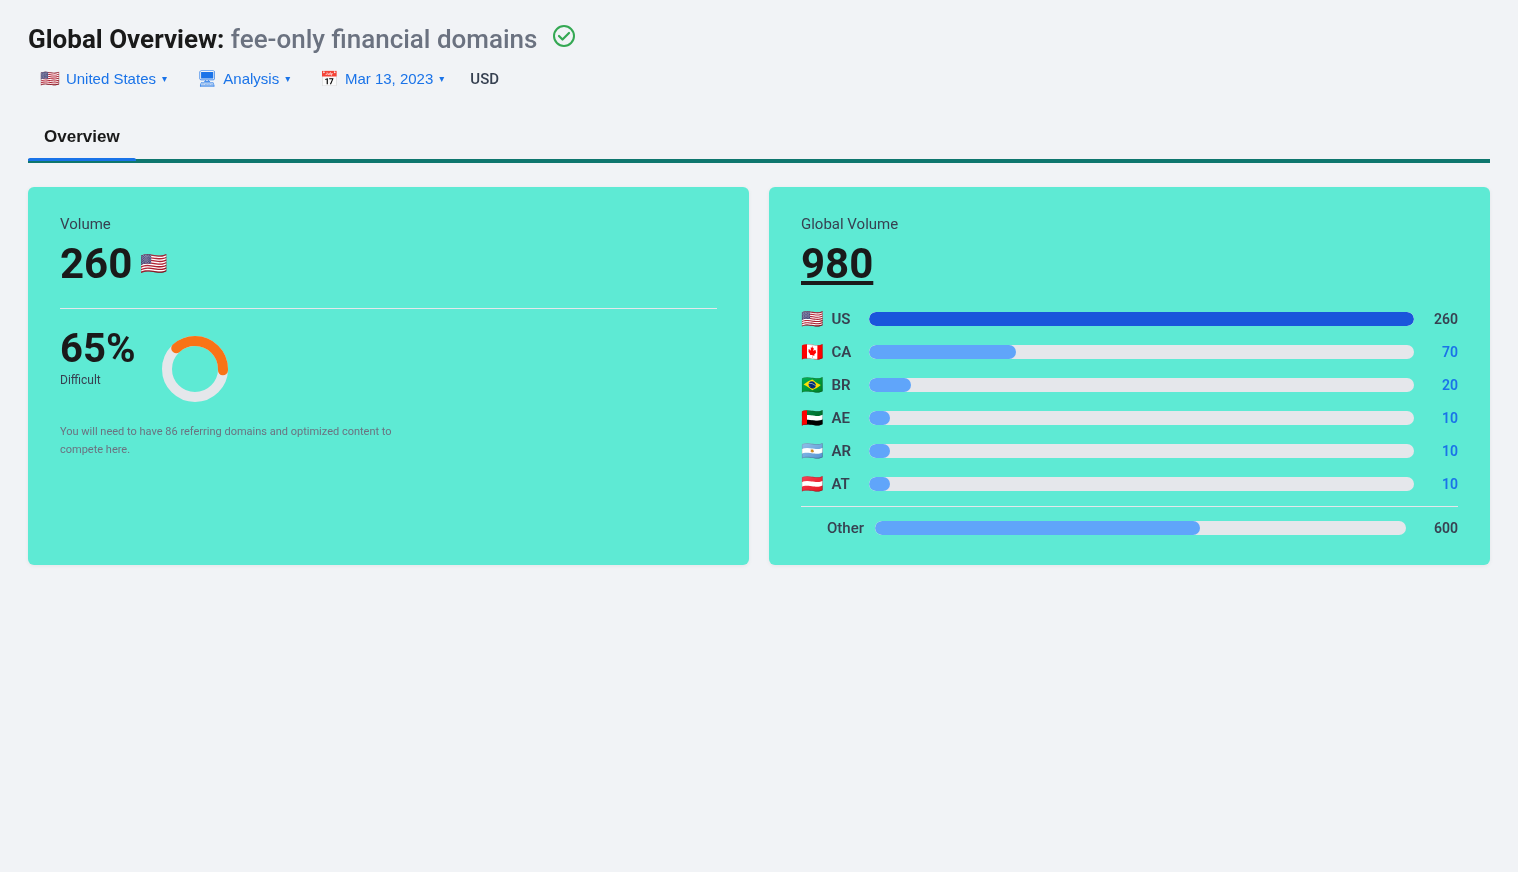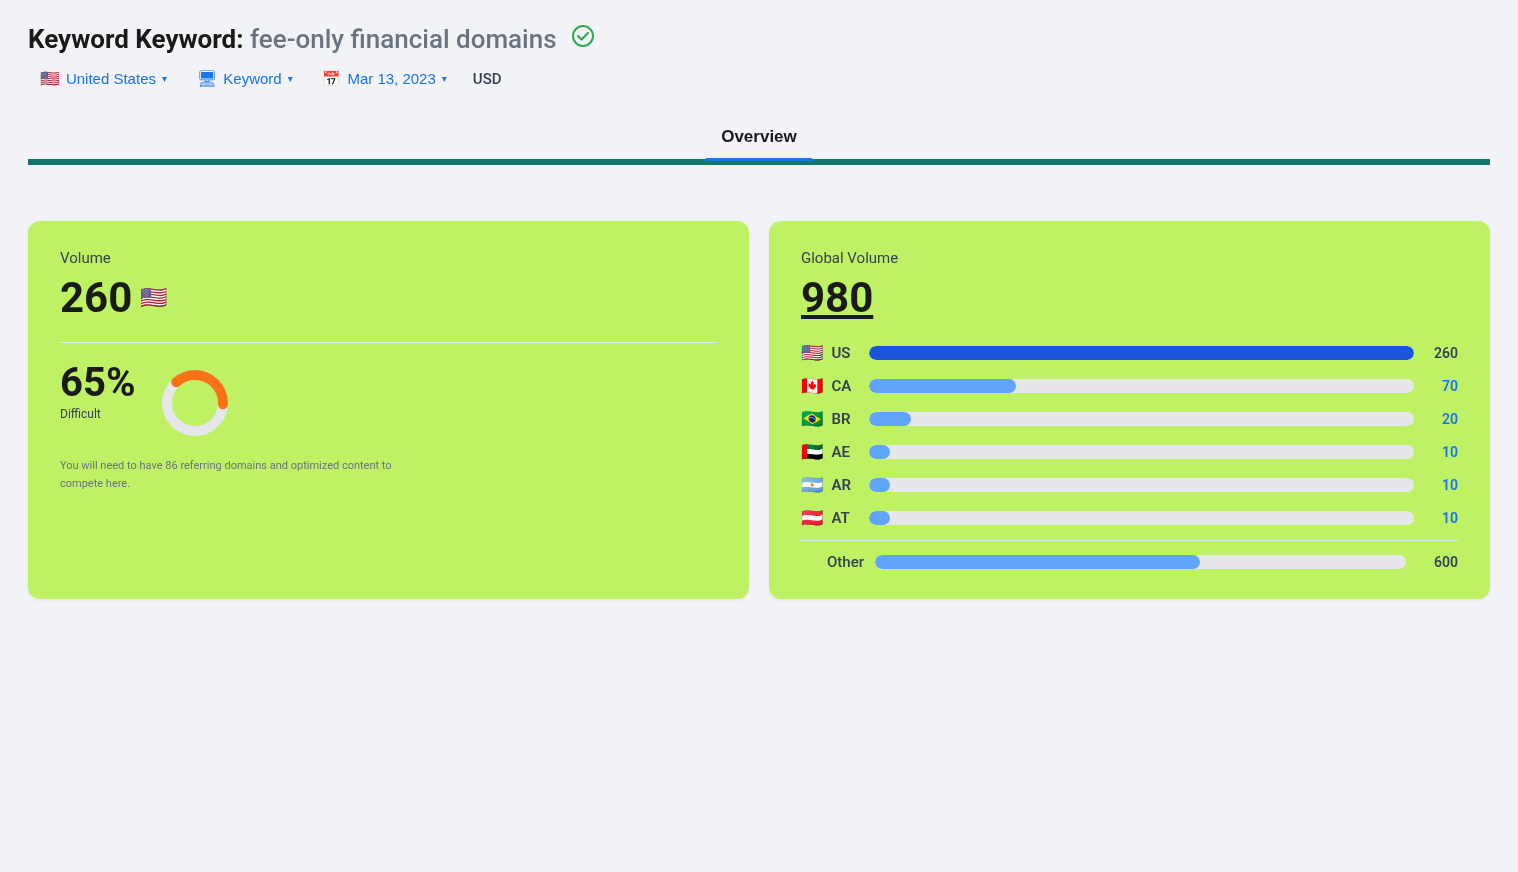--- a/index.html
+++ b/index.html
@@ -53,23 +53,22 @@
     .currency-label {
       font-size: 15px;
       font-weight: 500;
       color: #374151;
       padding: 5px 8px;
     }
 
     .tabs {
       display: flex;
       gap: 0;
-      border-bottom: 6px solid #0f766e;
+      border-bottom: 4px solid #0f766e;
       margin-bottom: 24px;
-      justify-content: center;
     }
     .tab {
       padding: 10px 16px 12px;
       font-size: 17px;
       font-weight: 600;
       color: #374151;
       cursor: pointer;
       border: none;
       background: none;
       position: relative;
@@ -88,25 +87,24 @@
       border-radius: 2px 2px 0 0;
     }
 
     .cards-row {
       display: grid;
       grid-template-columns: 1fr 1fr;
       gap: 20px;
     }
 
     .card {
-      background: #bef264;
-      border-radius: 12px;
+      background: #5eead4;
+      border-radius: 6px;
       padding: 28px 32px;
       box-shadow: 0 1px 4px rgba(0,0,0,0.06);
-      margin-top: 32px;
     }
 
     
     .metric-label {
       font-size: 15px;
       color: #374151;
       margin-bottom: 6px;
     }
     .metric-value {
       font-size: 42px;
@@ -220,40 +218,40 @@
       font-weight: 500;
       color: #374151;
       width: 30px;
     }
   </style>
 </head>
 <body>
 
 <div style="margin-bottom: 18px;">
   <div class="header-title">
-    <span>Keyword Keyword: </span>
+    <span>Global Overview: </span>
     <span class="keyword">fee-only financial domains</span>
     <span class="verified-icon">
       <svg viewBox="0 0 24 24" fill="none" xmlns="http://www.w3.org/2000/svg">
         <circle cx="12" cy="12" r="10" stroke="#34a853" stroke-width="2" fill="none"></circle>
         <polyline points="7,12 10.5,15.5 17,9" stroke="#34a853" stroke-width="2.2" stroke-linecap="round" stroke-linejoin="round"></polyline>
       </svg>
     </span>
   </div>
 
   <div class="toolbar">
     <button class="toolbar-btn">
       <span class="flag">🇺🇸</span>
       <span>United States</span>
       <span class="chevron">▾</span>
     </button>
 
     <button class="toolbar-btn">
       <span style="font-size:16px; color:#1a73e8;">🖥</span>
-      <span>Keyword</span>
+      <span>Analysis</span>
       <span class="chevron">▾</span>
     </button>
 
     <button class="toolbar-btn">
       <span style="font-size:15px; color:#1a73e8;">📅</span>
       <span>Mar 13, 2023</span>
       <span class="chevron">▾</span>
     </button>
 
     <span class="currency-label">USD</span>

